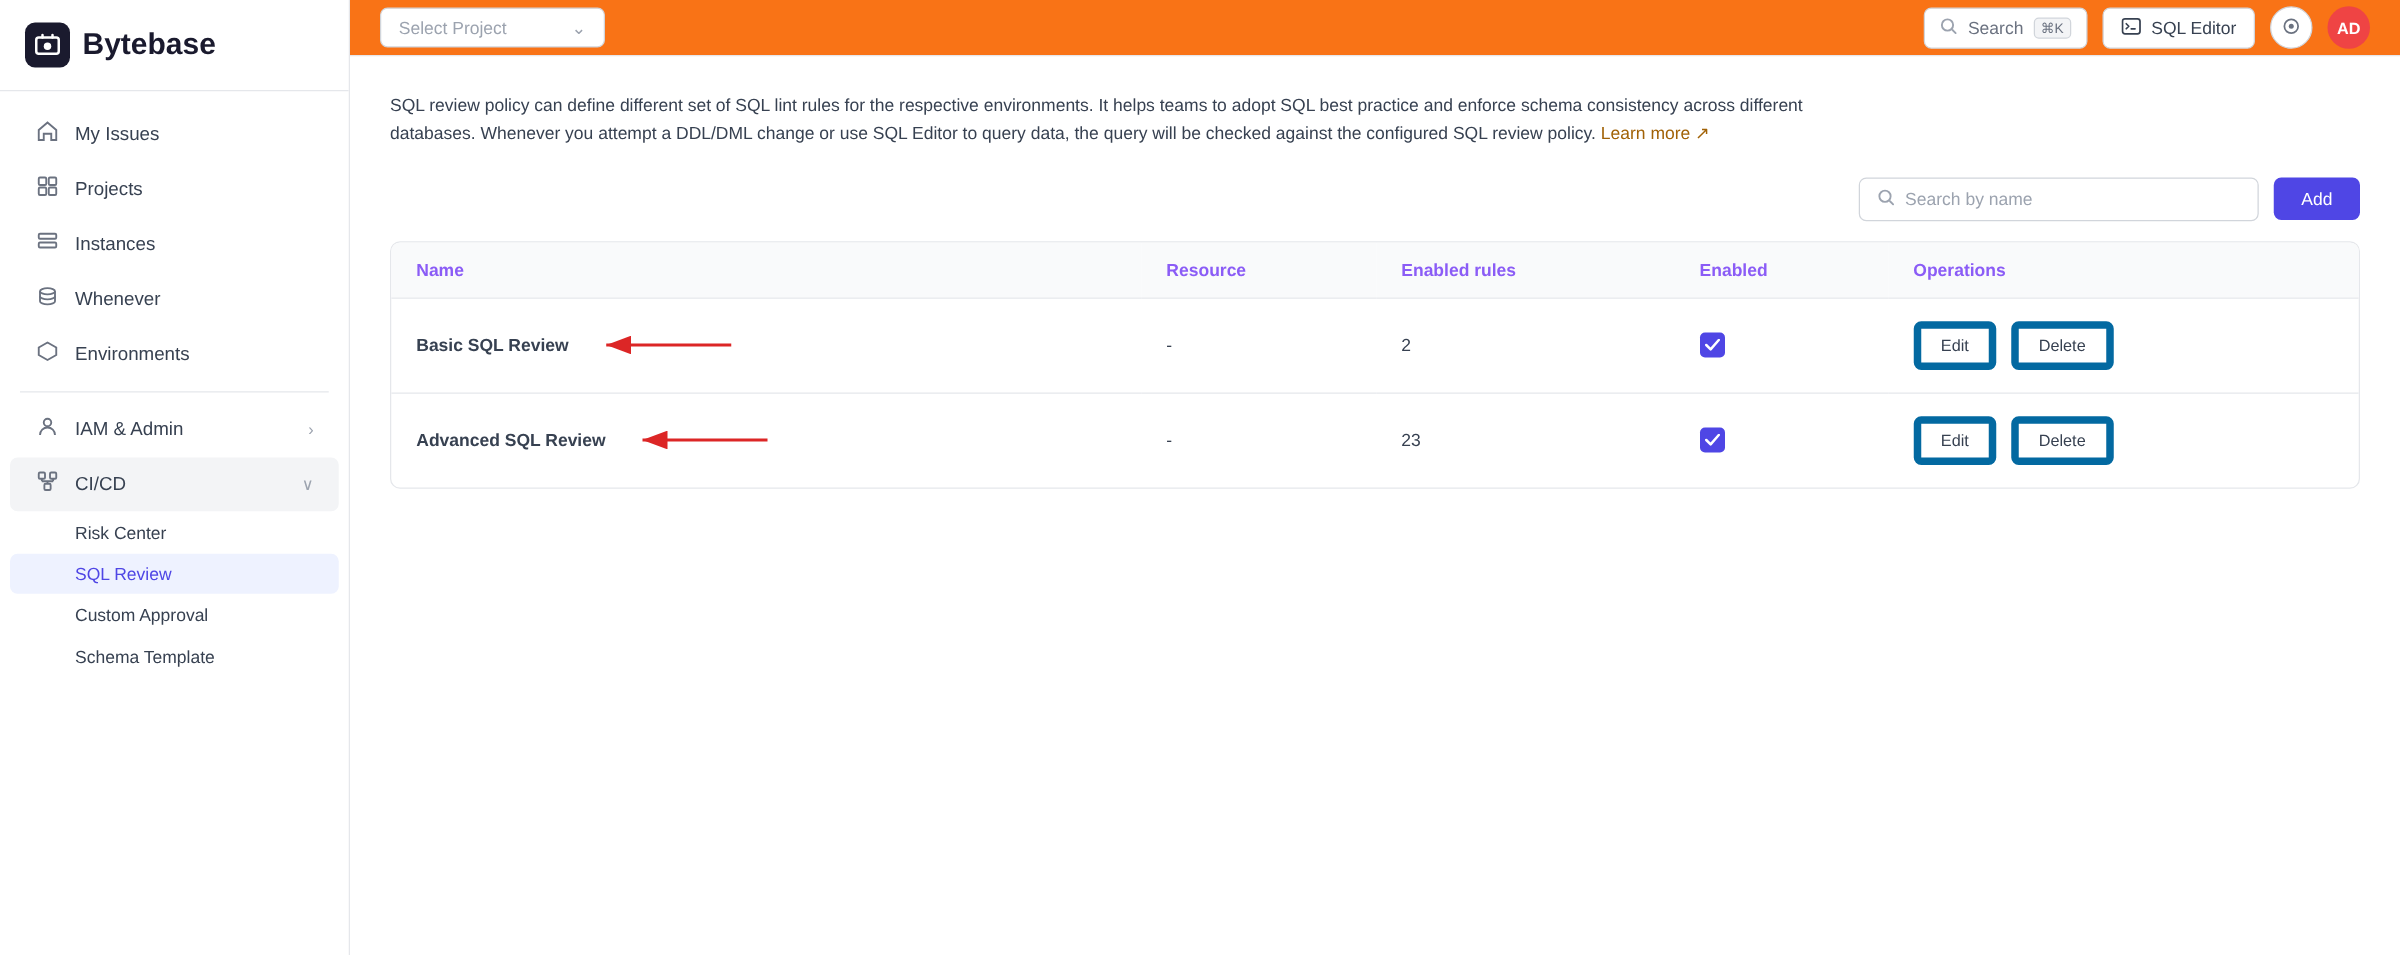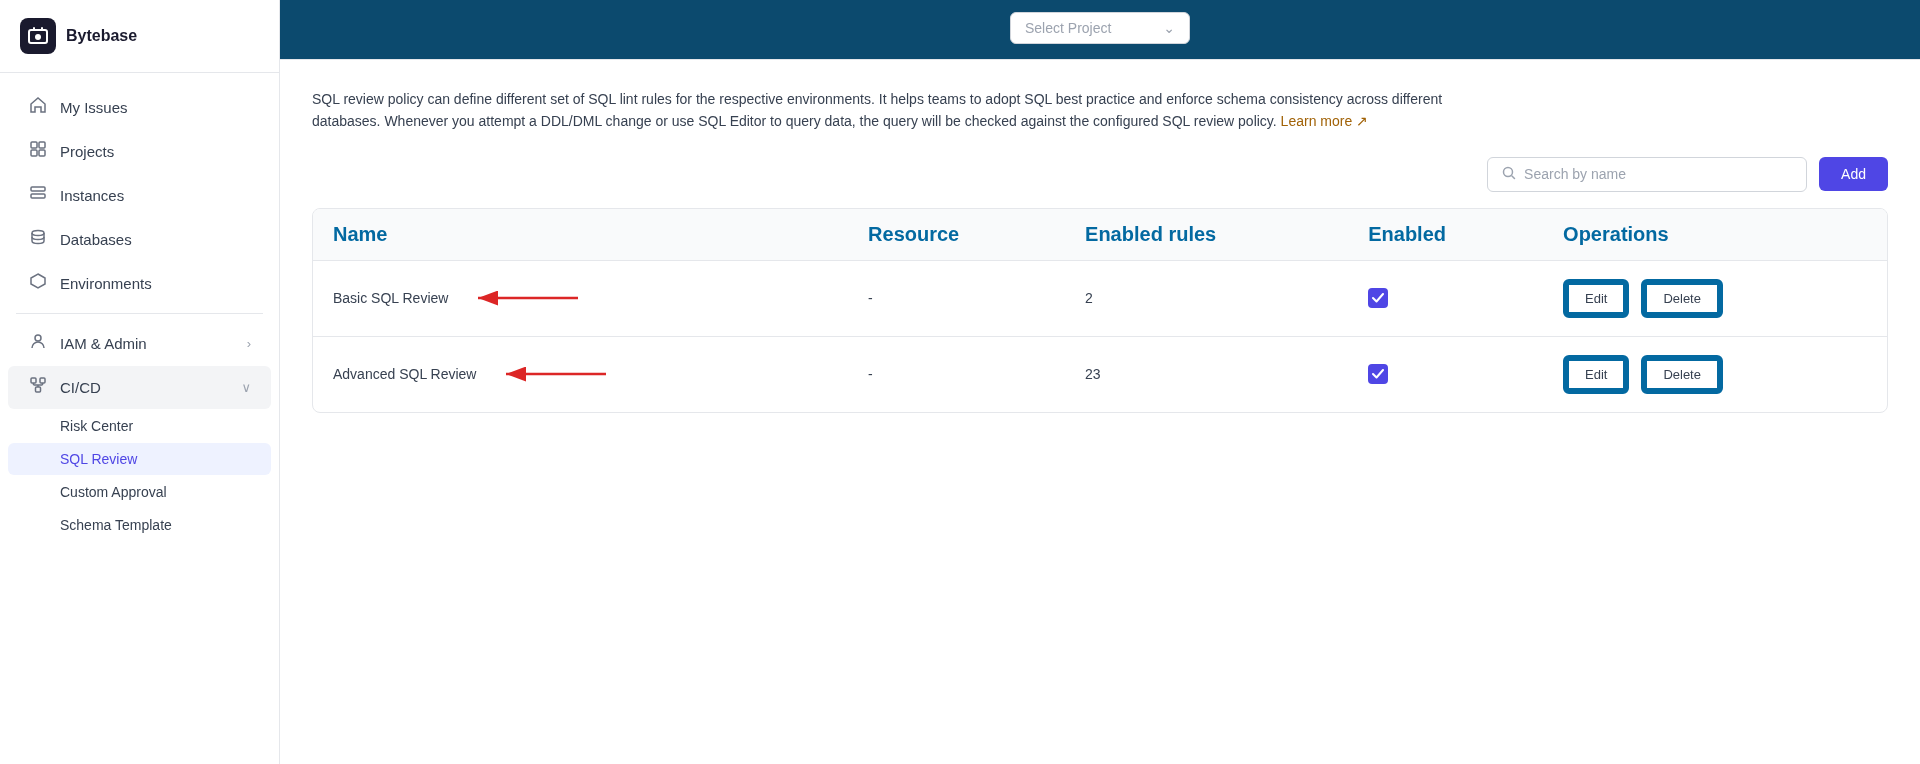--- a/index.html
+++ b/index.html
@@ -29,21 +29,21 @@
       background: #1a1a2e;
       border-radius: 8px;
       display: flex;
       align-items: center;
       justify-content: center;
       color: #fff;
       font-size: 18px;
       font-weight: bold;
     }
     .logo-text {
-      font-size: 16px;
+      font-size: 24px;
       font-weight: 700;
       color: #1a1a2e;
     }
     .sidebar-nav {
       padding: 12px 0;
       flex: 1;
     }
     .nav-item {
       display: flex;
       align-items: center;
@@ -81,23 +81,22 @@
       overflow: hidden;
     }
 
     
     .header {
       display: flex;
       align-items: center;
       padding: 12px 24px;
       border-bottom: 1px solid #e5e7eb;
       gap: 16px;
-      background: #0c4a6e;
-      height: 60px;
-      flex-direction: column;
+      background: #f97316;
+      height: 45px;
     }
     .project-select {
       display: flex;
       align-items: center;
       gap: 8px;
       border: 1px solid #d1d5db;
       border-radius: 6px;
       padding: 7px 14px;
       cursor: pointer;
       min-width: 180px;
@@ -234,23 +233,23 @@
       width: 100%;
       border-collapse: collapse;
     }
     thead tr {
       background: #f9fafb;
       border-bottom: 1px solid #e5e7eb;
     }
     thead th {
       padding: 14px 20px;
       text-align: left;
-      font-size: 20px;
+      font-size: 14px;
       font-weight: 600;
-      color: #0369a1;
+      color: #8b5cf6;
     }
     tbody tr {
       border-bottom: 1px solid #e5e7eb;
     }
     tbody tr:last-child { border-bottom: none; }
     tbody td {
       padding: 18px 20px;
       font-size: 14px;
       color: #374151;
       vertical-align: middle;
@@ -276,20 +275,21 @@
       color: #374151;
       cursor: pointer;
       margin-right: 8px;
     }
 
     
     .cell-name-wrap {
       display: flex;
       align-items: center;
       gap: 20px;
+      font-weight: bold;
     }
   </style>
 </head>
 <body>
 
 <aside class="sidebar">
   <div class="sidebar-logo">
     <div class="logo-icon">
       <svg width="22" height="22" viewBox="0 0 22 22" fill="none">
         <rect x="2" y="5" width="18" height="13" rx="2" stroke="white" stroke-width="2" fill="none"></rect>
@@ -334,21 +334,21 @@
     </div>
 
     <div class="nav-item">
       <span class="nav-icon">
         <svg width="18" height="18" viewBox="0 0 18 18" fill="none">
             <ellipse cx="9" cy="5" rx="6" ry="2.5" stroke="#6b7280" stroke-width="1.5" fill="none"></ellipse>
             <path d="M3 5v8c0 1.38 2.69 2.5 6 2.5s6-1.12 6-2.5V5" stroke="#6b7280" stroke-width="1.5" fill="none"></path>
             <path d="M3 9c0 1.38 2.69 2.5 6 2.5s6-1.12 6-2.5" stroke="#6b7280" stroke-width="1.5" fill="none"></path>
           </svg>
       </span>
-      <span>Databases</span>
+      <span>Whenever</span>
     </div>
 
     <div class="nav-item">
       <span class="nav-icon">
         <svg width="18" height="18" viewBox="0 0 18 18" fill="none">
             <path d="M9 2L16 6V12L9 16L2 12V6L9 2Z" stroke="#6b7280" stroke-width="1.5" fill="none"></path>
           </svg>
       </span>
       <span>Environments</span>
     </div>

